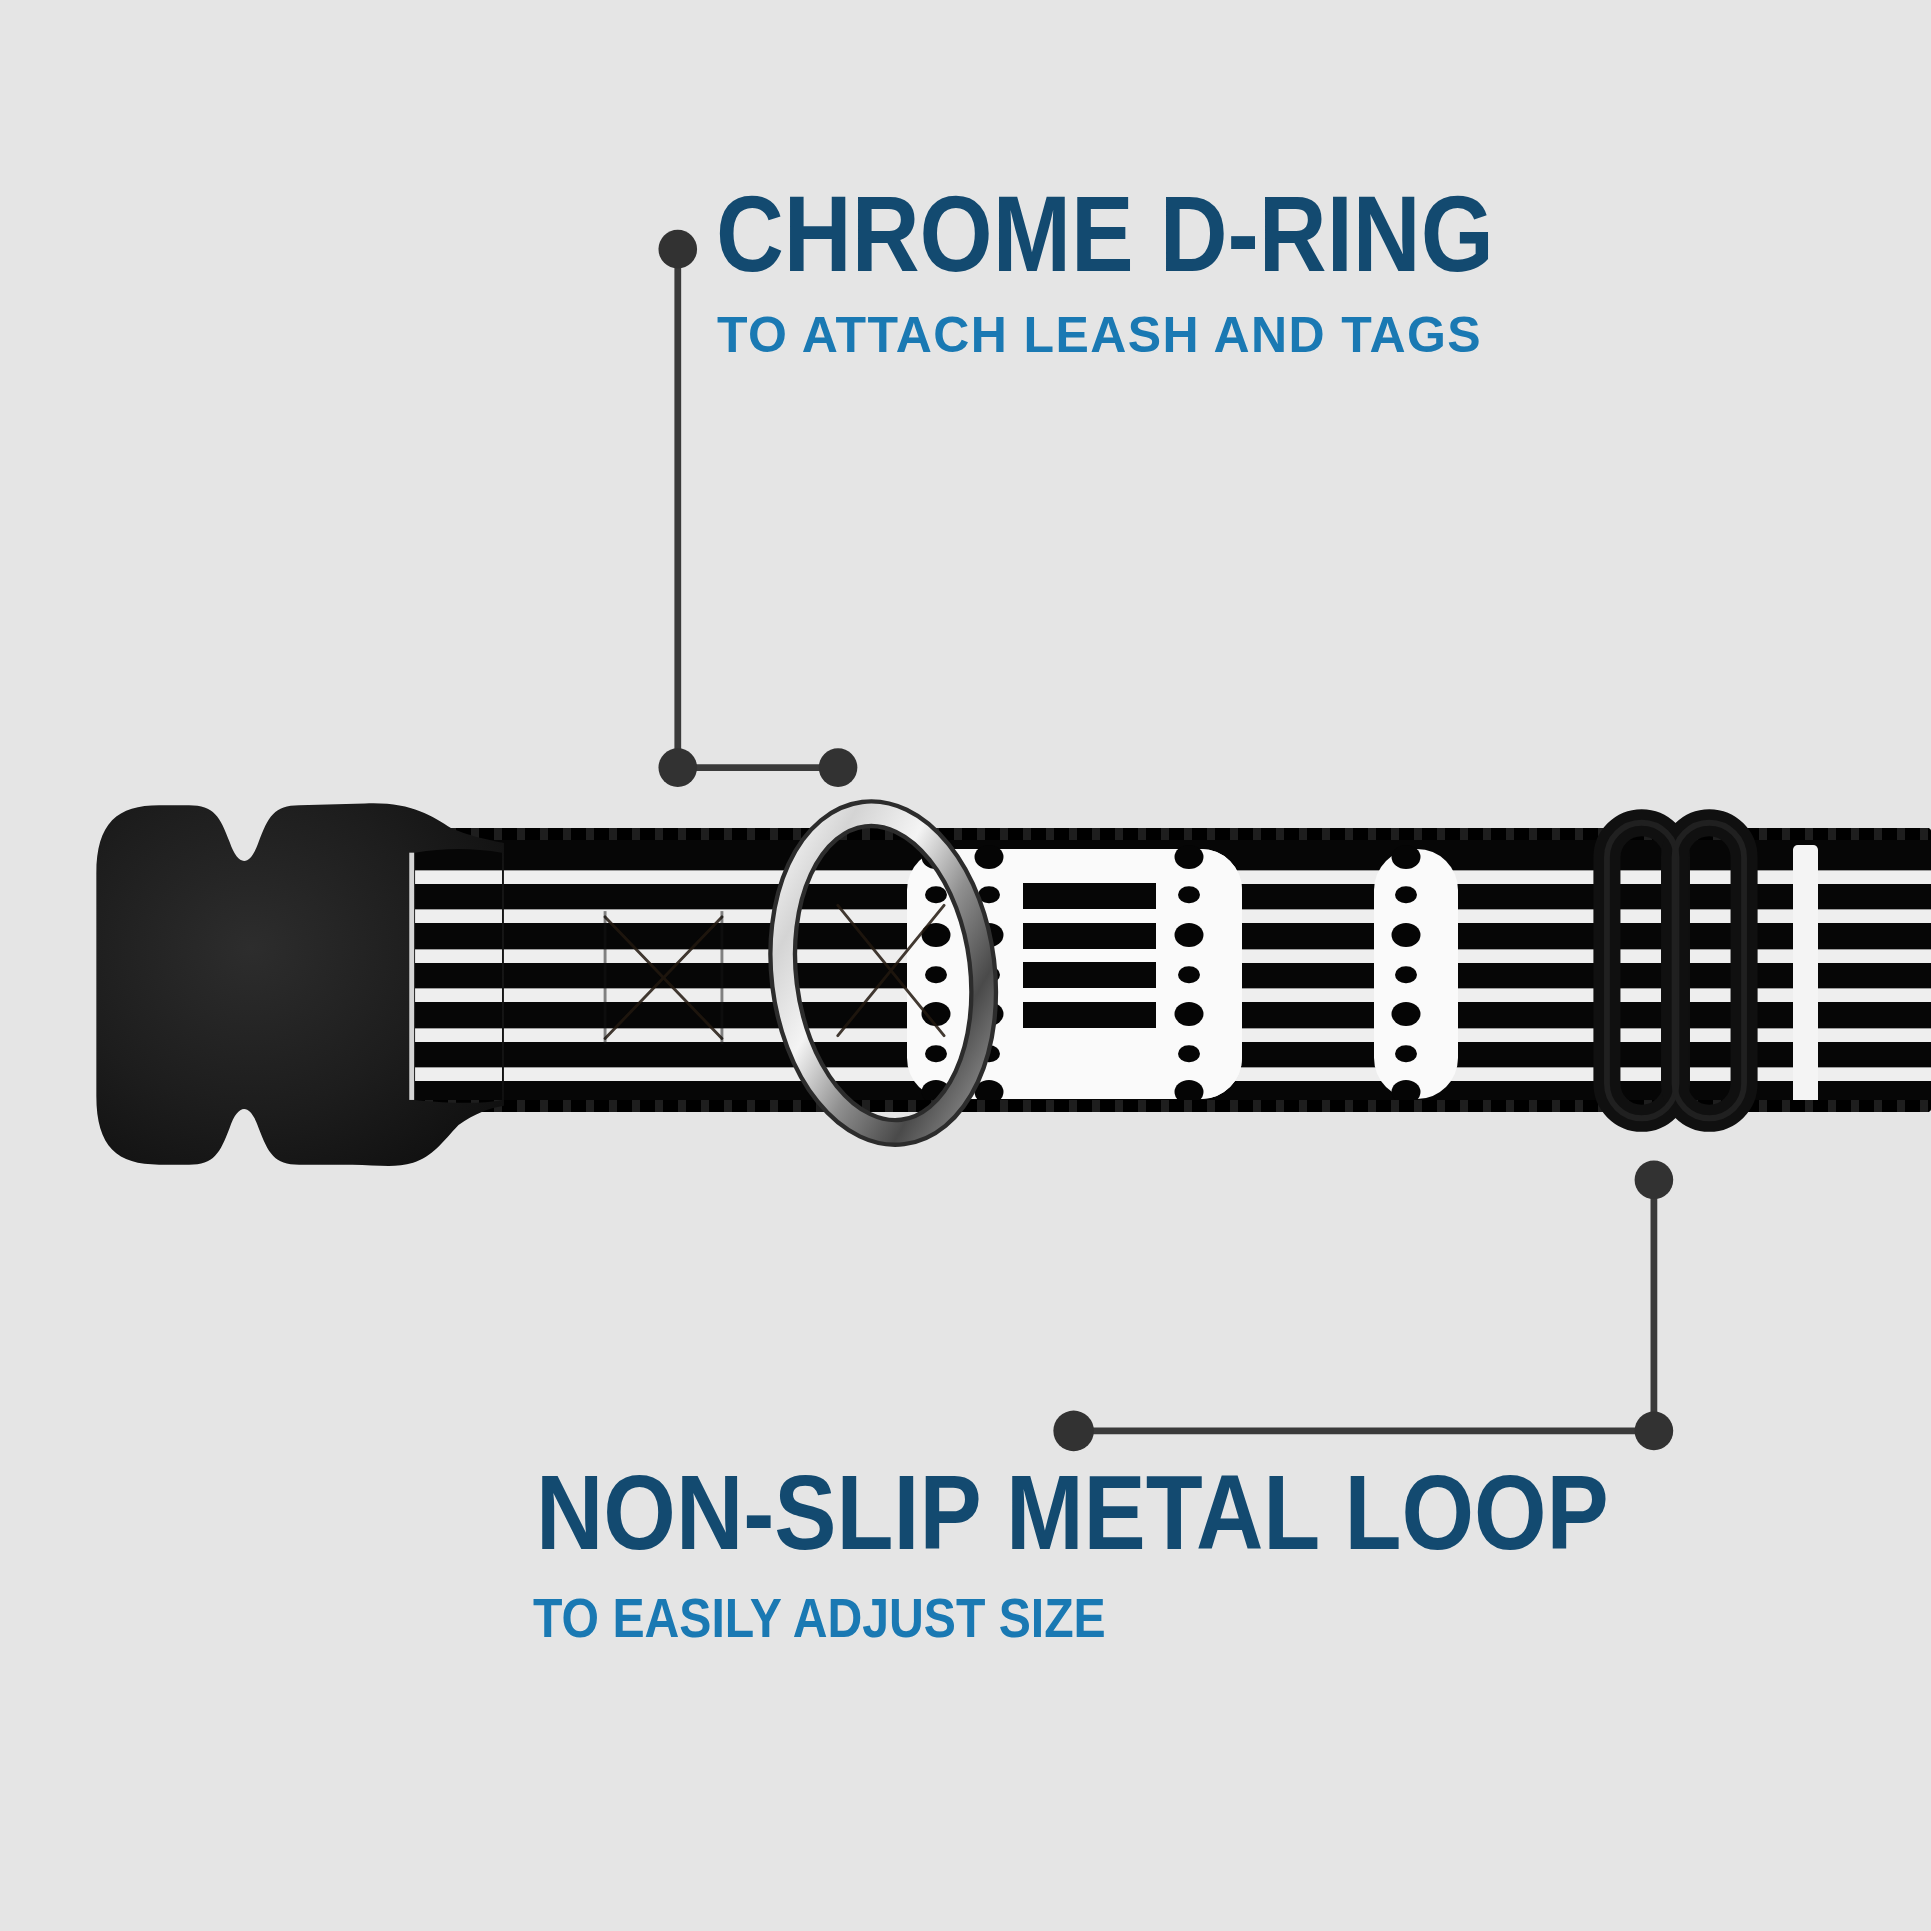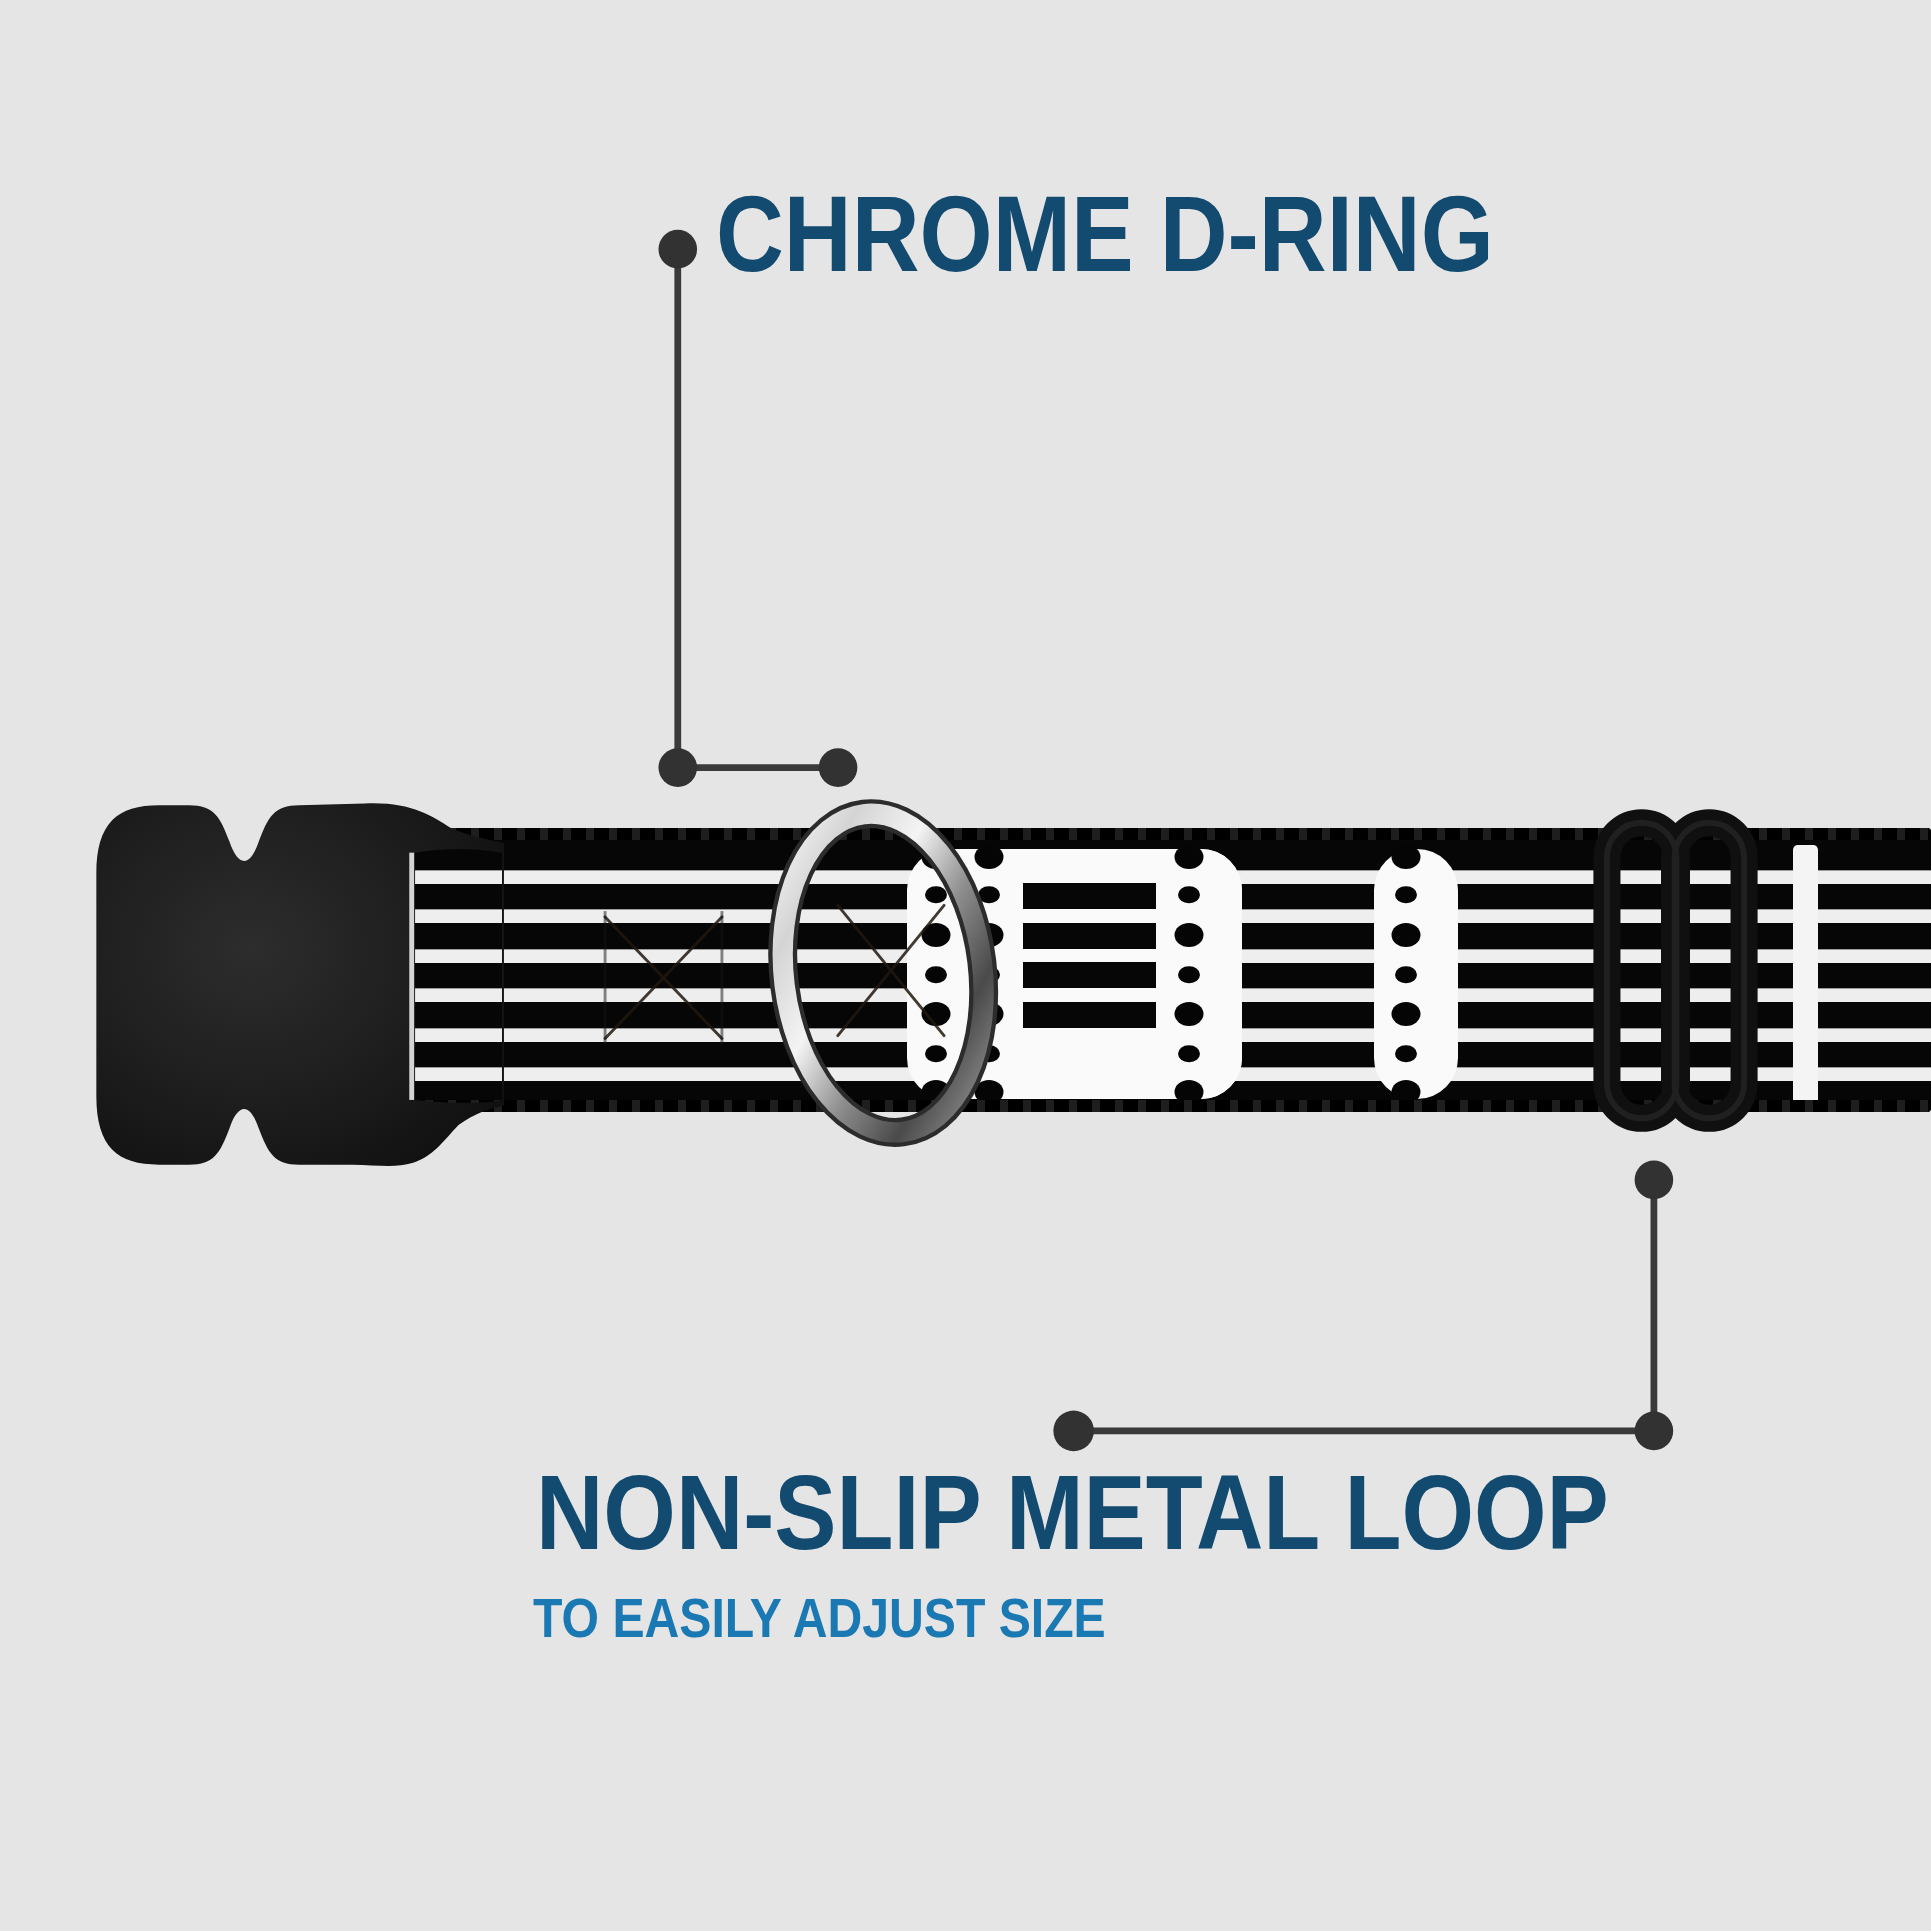--- a/index.html
+++ b/index.html
@@ -204,18 +204,19 @@
     <g stroke="#3a3a3a" stroke-width="7" fill="#323232">
       <line x1="1713" y1="1222" x2="1713" y2="1482"></line>
       <line x1="1713" y1="1482" x2="1112" y2="1482"></line>
       <circle cx="1713" cy="1222" r="20" stroke="none"></circle>
       <circle cx="1713" cy="1482" r="20" stroke="none"></circle>
       <circle cx="1112" cy="1482" r="21" stroke="none"></circle>
     </g>
   </svg>
 
   <div class="ann title" id="top-title">CHROME D-RING</div>
+  <div class="ann subtitle" id="top-subtitle">TO ATTACH LEASH AND TAGS</div>
 
   <div class="ann title" id="bottom-title">NON-SLIP METAL LOOP</div>
   <div class="ann subtitle" id="bottom-subtitle">TO EASILY ADJUST SIZE</div>
 
 </div>
 
 
 </body></html>

